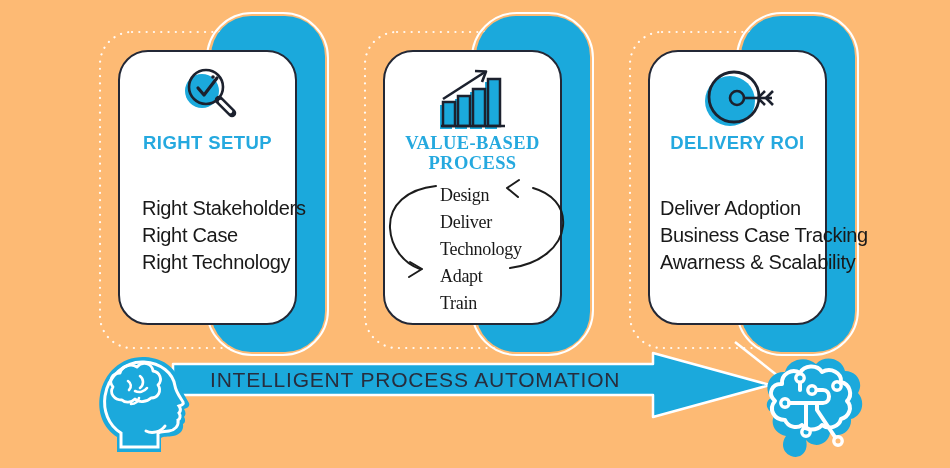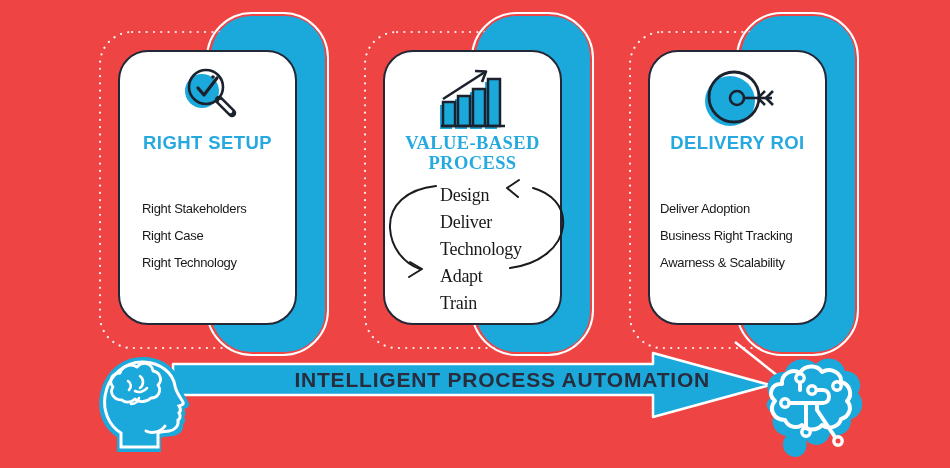--- a/index.html
+++ b/index.html
@@ -1,18 +1,18 @@
 <!DOCTYPE html>
 <html><head>
 <meta charset="utf-8">
 <style>
   html,body{margin:0;padding:0;background:#262B39;}
   .stage{
     position:relative;width:950px;height:468px;overflow:hidden;
-    background:#ef4444;
+    background:#fdba74;
     font-family:"Liberation Sans", sans-serif;
   }
   .unit{position:absolute;top:12px;width:250px;height:346px;}
   .unit svg.dots-layer{position:absolute;left:0;top:0;z-index:0;}
   .blue-outline{
     position:absolute;left:108px;top:0;width:123px;height:344px;
     border:2.5px solid #ffffff;border-radius:46px;z-index:1;box-sizing:border-box;
   }
   .blue-shadow{
     position:absolute;left:113px;top:4px;width:114px;height:336px;
@@ -24,32 +24,32 @@
     z-index:3;box-sizing:border-box;
   }
   .icon-wrap{width:100%;height:66px;margin-top:12px;display:flex;justify-content:center;align-items:flex-start;}
   .card-title{
     margin-top:3px;text-align:center;color:#25A9DF;font-weight:bold;
     font-size:18.5px;line-height:20px;letter-spacing:.4px;
   }
   .card-title span{display:block;}
   .card-list{
     list-style:none;margin:0;padding:0;position:absolute;
-    color:#191919;font-size:13px;letter-spacing:-0.3px;
+    color:#191919;font-size:20px;letter-spacing:-0.3px;
   }
   .card-list li{height:27px;line-height:27px;white-space:nowrap;}
   .list-1{left:22px;top:143px;}
   .list-2{left:55px;top:130px;font-size:18px;}
   .list-3{left:10px;top:143px;}
   .arrows-layer{position:absolute;left:0;top:0;z-index:4;pointer-events:none;}
   .banner-svg{position:absolute;left:95px;top:340px;z-index:5;}
   .banner-label{
     position:absolute;left:210px;top:364px;width:500px;height:25px;
-    line-height:31px;text-align:right;z-index:6;
-    color:#272D3D;font-weight:bold;font-size:21px;letter-spacing:.8px;white-space:nowrap;
+    line-height:31px;text-align:left;z-index:6;
+    color:#272D3D;font-weight:normal;font-size:21px;letter-spacing:.8px;white-space:nowrap;
   }
 </style>
 </head>
 <body>
 
 <div class="stage">
 
   <div class="unit" style="left:98px;">
     <svg class="dots-layer" width="250" height="346" viewBox="0 0 250 346">
       <rect x="2" y="20" width="210" height="316" rx="32" fill="none" stroke="#ffffff" stroke-width="2.2" stroke-dasharray="0.1 7.2" stroke-linecap="round" opacity="0.92"></rect>
@@ -142,21 +142,21 @@
           <line x1="51" y1="34" x2="79" y2="34" stroke="#1c212e" stroke-width="2.6"></line>
           <path d="M72 27 L65 34 L72 41 M80 27 L73 34 L80 41" fill="none" stroke="#1c212e" stroke-width="2.6" stroke-linejoin="round"></path>
         </svg>
       </div>
       <div class="card-title">
         <span>DELIVERY ROI</span>
         <span></span>
       </div>
       <ul class="card-list list-3">
         <li>Deliver Adoption</li>
-        <li>Business Right Tracking</li>
+        <li>Business Case Tracking</li>
         <li>Awarness &amp; Scalability</li>
       </ul>
     </div>
   </div>
 
   <svg class="banner-svg" width="770" height="128" viewBox="0 0 770 128">
 
     <path d="M78 24 L558 24 L558 13 L675 45 L558 77 L558 55 L78 55 Z" fill="#1BA9DC" stroke="#ffffff" stroke-width="2.5" stroke-linejoin="round"></path>
     <line x1="640" y1="2" x2="688" y2="40" stroke="#ffffff" stroke-width="2.5"></line>
 

